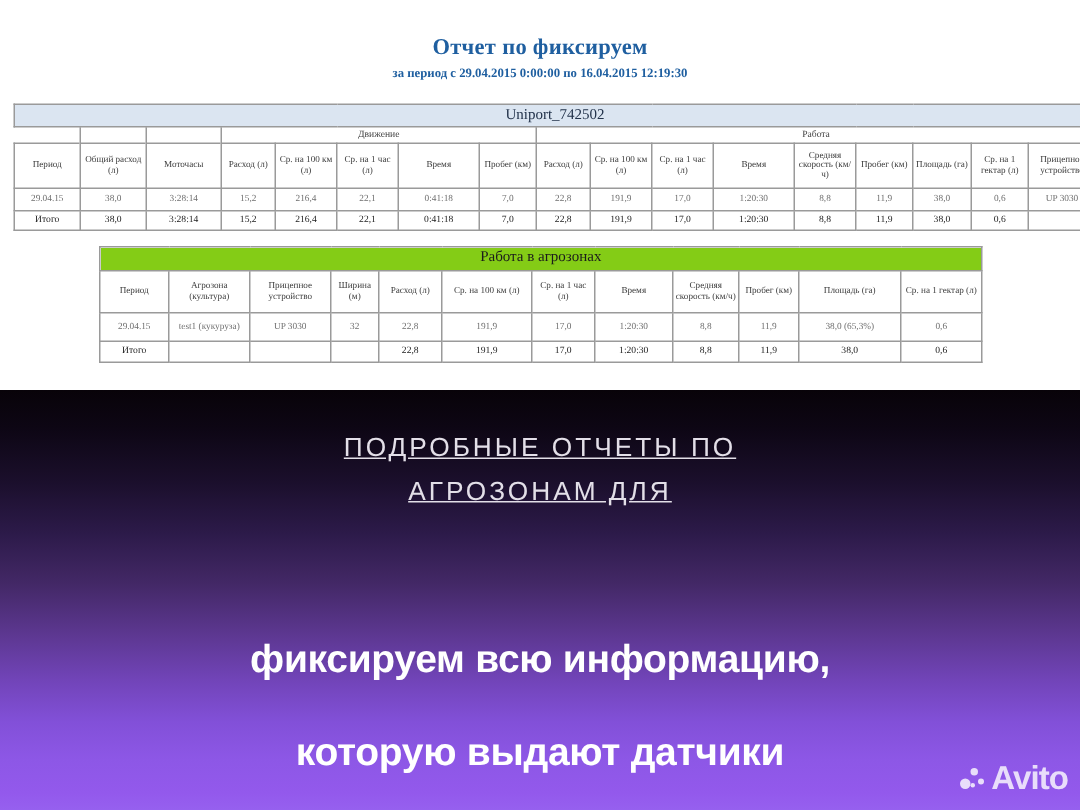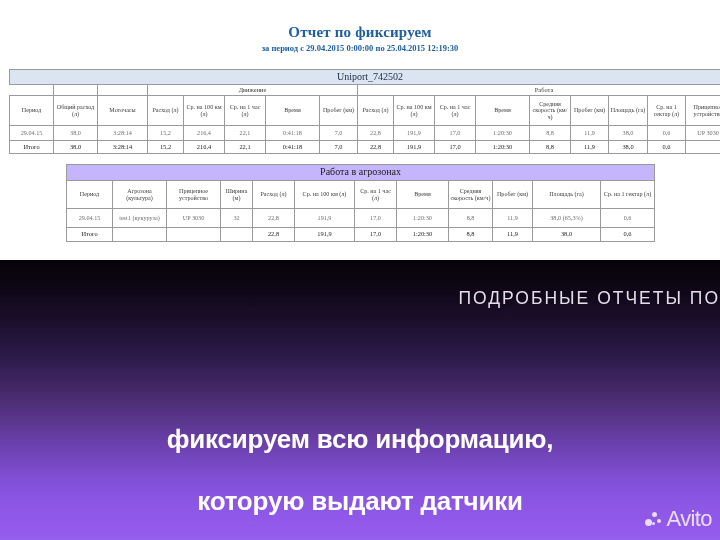--- a/index.html
+++ b/index.html
@@ -71,21 +71,21 @@
   .totalrow td{
     font-size:6.4px;height:12px;color:#1c1c1c;font-weight:700;
   }
   .nb{border:none;}
 
   #table-main{position:absolute;left:9px;top:69px;width:702px;}
   #table-zones{position:absolute;left:66px;top:164px;width:588px;}
 
   .zhdr{font-size:6.1px;height:27px;color:#3c3c3c;}
   .zband{
-    background:#c4b5fd;color:#1c1c1c;font-size:10px;height:15px;
+    background:#84cc16;color:#1c1c1c;font-size:10px;height:15px;
     border:1px solid #9a9a9a;text-align:center;
   }
   .zdata td{font-size:6.2px;height:18px;color:#6f6f6f;}
   .ztotal td{font-size:6.4px;height:13px;color:#1c1c1c;font-weight:700;}
 
   
   .promo{
     position:absolute;left:0;top:260px;width:720px;height:280px;
     background:linear-gradient(180deg,
        #080309 0%,
@@ -96,28 +96,29 @@
        #5c3790 58%,
        #7144b8 69%,
        #8250d8 79%,
        #8d57e6 88%,
        #9359ec 96%,
        #9660ef 100%);
     overflow:hidden;
   }
   .promo-head{
     position:absolute;left:0;top:24px;width:720px;
-    text-align:right;
+    text-align:center;
     font-family:"Liberation Sans", sans-serif;
     font-size:17.5px;
     font-weight:300;
     letter-spacing:2.0px;
     line-height:29px;
     color:#e3dfe8;
     text-transform:uppercase;
+    text-decoration:underline;
   }
   .promo-head div{display:block;}
   .promo-bold{
     position:absolute;left:0;top:134px;width:720px;
     text-align:center;
     font-family:"Liberation Sans", sans-serif;
     font-size:26px;
     font-weight:700;
     line-height:33px;
     color:#ffffff;
@@ -132,32 +133,32 @@
     opacity:.80;
   }
   .avito-dots{position:relative;width:17px;height:16px;}
   .avito-dots i{position:absolute;display:block;border-radius:50%;background:#ffffff;}
   .avito-dots i.d1{width:7px;height:7px;left:0;top:8px;}
   .avito-dots i.d2{width:5px;height:5px;left:7px;top:1px;}
   .avito-dots i.d3{width:4px;height:4px;left:12px;top:8px;}
   .avito-dots i.d4{width:3px;height:3px;left:7px;top:11px;}
   .avito-word{
     font-family:"Liberation Sans", sans-serif;
-    font-size:22px;font-weight:400;color:#ffffff;letter-spacing:-.6px;
+    font-size:22px;font-weight:700;color:#ffffff;letter-spacing:-.6px;
   }
 </style>
 </head>
 <body>
 
 <div class="page">
 
   <div class="report">
 
     <div class="report-title">Отчет по фиксируем</div>
-    <div class="report-sub">за период с 29.04.2015 0:00:00 по 25.04.2015 12:19:30</div>
+    <div class="report-sub">за период с 29.04.2015 0:00:00 по 16.04.2015 12:19:30</div>
 
     <table class="rpt" id="table-main">
       <colgroup>
         <col style="width:44px">
           <col style="width:44px">
           <col style="width:50px">
         <col style="width:36px">
           <col style="width:41px">
           <col style="width:41px">
         <col style="width:54px">
@@ -305,20 +306,21 @@
           <td>0,6</td>
         </tr>
       </tbody>
     </table>
   </div>
 
   <div class="promo">
 
     <div class="promo-head">
       <div>ПОДРОБНЫЕ ОТЧЕТЫ ПО</div>
+      <div>АГРОЗОНАМ ДЛЯ</div>
     </div>
 
     <div class="promo-bold">
       <div>фиксируем всю информацию,</div>
       <div>которую выдают датчики</div>
     </div>
 
     <div class="avito">
       <span class="avito-dots">
         <i class="d1"></i>

